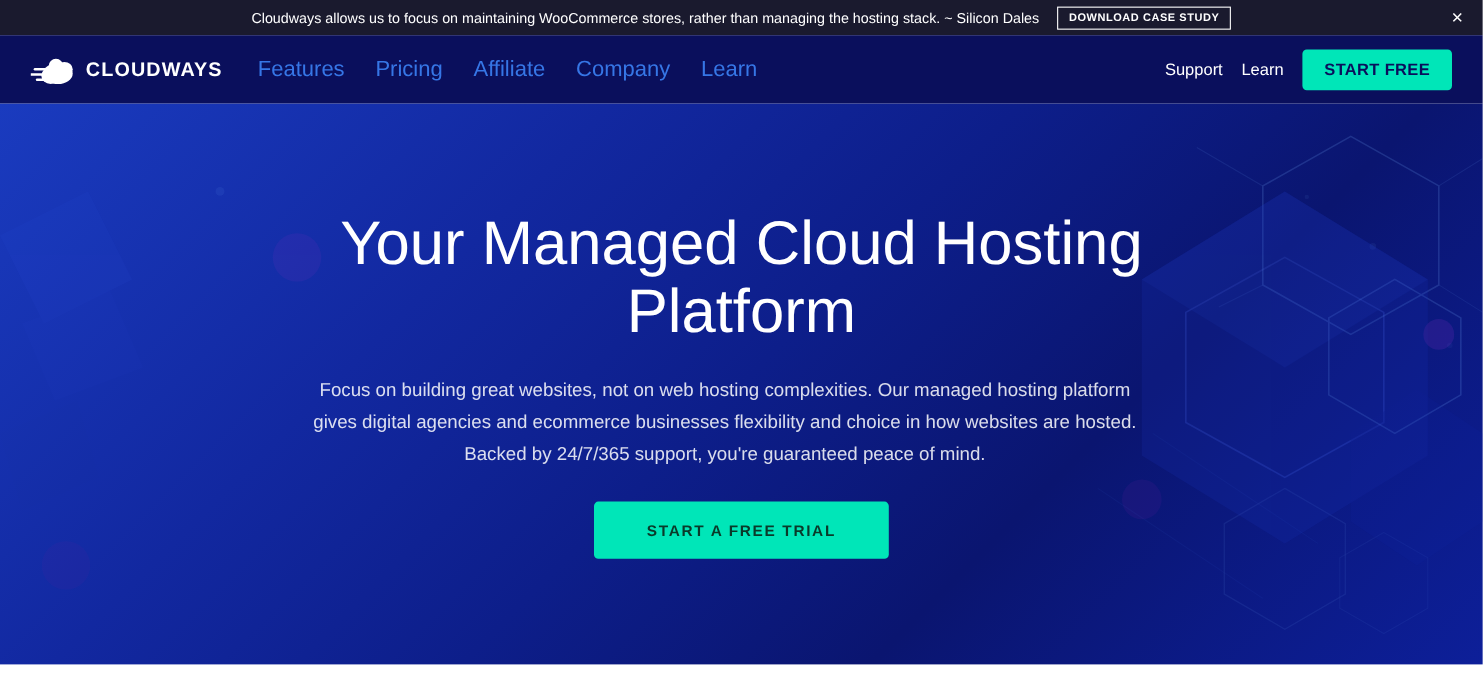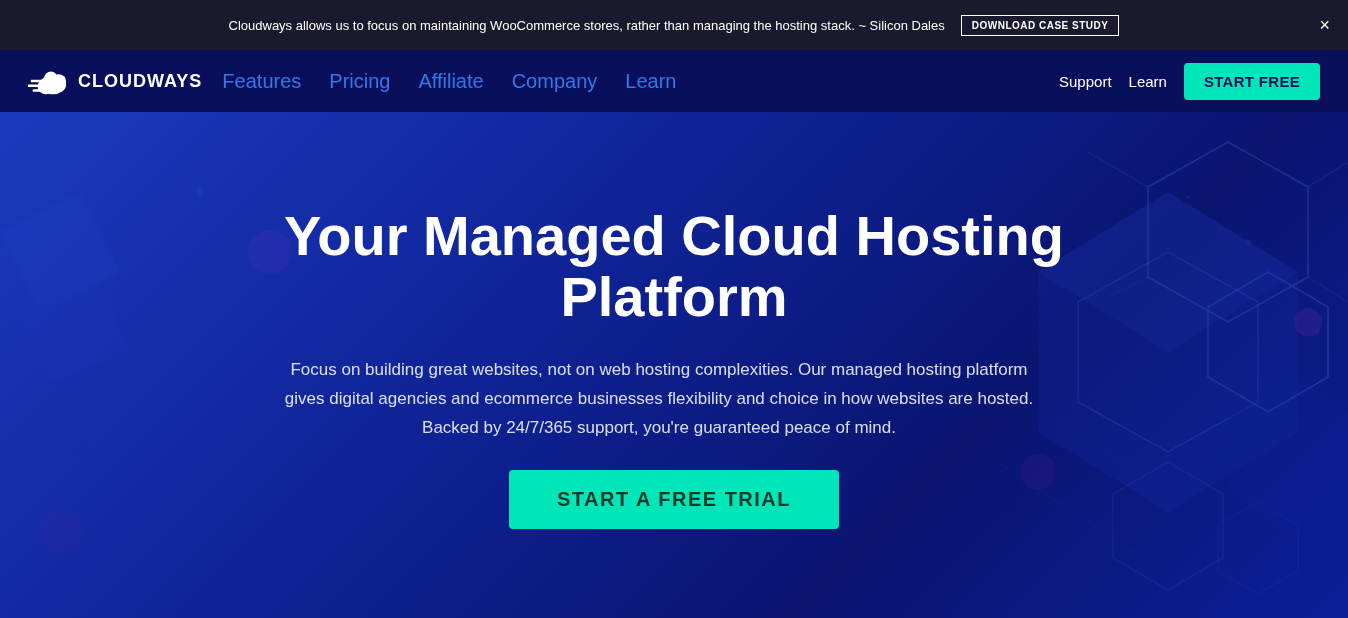--- a/index.html
+++ b/index.html
@@ -5,21 +5,21 @@
     * { margin: 0; padding: 0; box-sizing: border-box; }
     body { width: 1348px; height: 618px; overflow: hidden; font-family: 'Segoe UI', Arial, sans-serif; }
 
     
     .announcement-bar {
       background: #1a1a2e;
       color: #fff;
       display: flex;
       align-items: center;
       justify-content: center;
-      height: 50px;
+      height: 32px;
       font-size: 13px;
       position: relative;
       gap: 16px;
     }
     .announcement-bar .download-btn {
       background: transparent;
       border: 1px solid #fff;
       color: #fff;
       font-size: 10px;
       font-weight: 700;
@@ -48,21 +48,21 @@
       align-items: center;
       height: 62px;
       padding: 0 28px;
       justify-content: space-between;
       position: relative;
       z-index: 10;
     }
     .navbar-left {
       display: flex;
       align-items: center;
-      gap: 20px;
+      gap: 32px;
     }
     .logo-area {
       display: flex;
       align-items: center;
       gap: 10px;
       text-decoration: none;
     }
     .logo-icon {
       width: 40px;
       height: 32px;
@@ -126,35 +126,35 @@
 
     .hero-content {
       position: relative;
       z-index: 2;
       max-width: 850px;
       padding: 0 20px;
     }
     .hero-title {
       color: #fff;
       font-size: 56px;
-      font-weight: 700;
+      font-weight: 400;
       line-height: 1.1;
       margin-bottom: 28px;
     }
     .hero-subtitle {
       color: rgba(255,255,255,0.85);
       font-size: 17px;
       line-height: 1.7;
       margin-bottom: 28px;
       max-width: 780px;
     }
     .cta-button {
       background: #00e6b8;
       color: #0a3a2a;
-      font-size: 20px;
+      font-size: 14px;
       font-weight: 700;
       letter-spacing: 1.5px;
       padding: 18px 48px;
       border: none;
       cursor: pointer;
       text-transform: uppercase;
       border-radius: 4px;
     }
 
     

